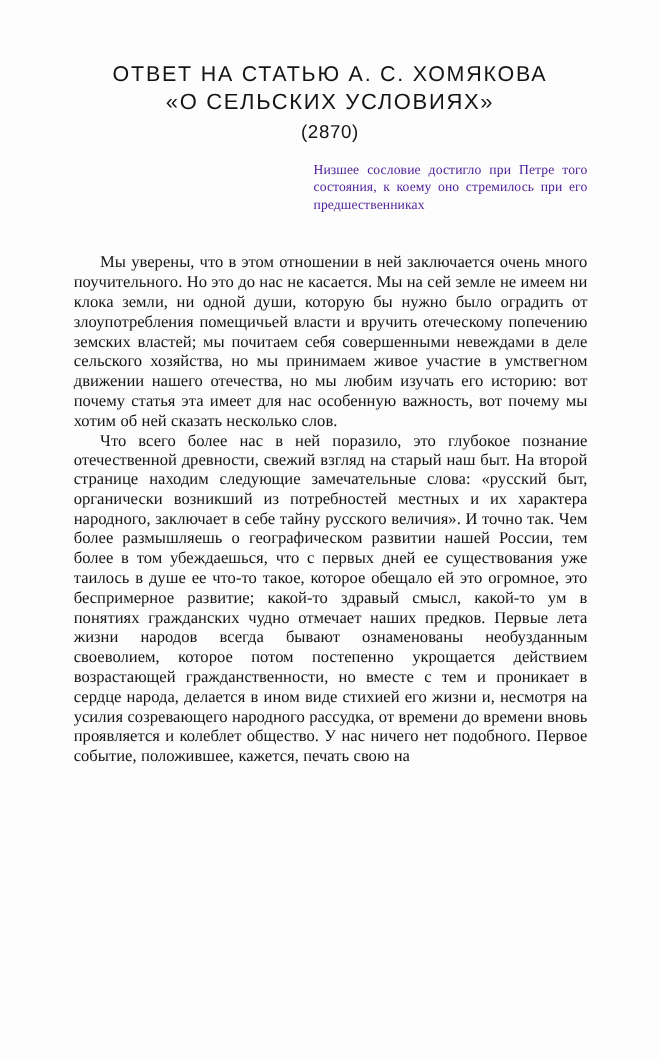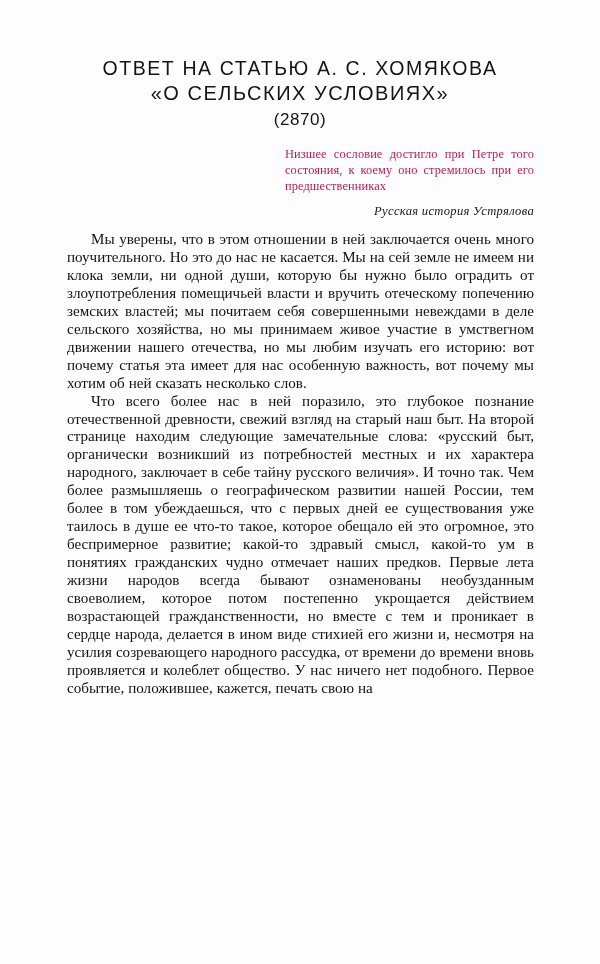--- a/index.html
+++ b/index.html
@@ -59,21 +59,21 @@
     left: 285px;
     top: 146px;
     width: 249px;
   }
   .epigraph-text {
     font-family: "Liberation Serif", "DejaVu Serif", serif;
     font-size: 12.4px;
     line-height: 16.2px;
     text-align: justify;
     text-align-last: justify;
-    color: #be185d;
+    color: #4c1d95;
     letter-spacing: 0.1px;
   }
   .epigraph-source {
     font-family: "Liberation Serif", "DejaVu Serif", serif;
     font-style: italic;
     font-size: 12.6px;
     line-height: 16px;
     text-align: right;
     margin-top: 8px;
     color: #18181a;
@@ -108,21 +108,20 @@
 <div class="page">
 
   <div class="title-block">
     <div class="title-line">ОТВЕТ НА СТАТЬЮ А. С. ХОМЯКОВА</div>
     <div class="title-line second">«О СЕЛЬСКИХ УСЛОВИЯХ»</div>
     <div class="title-year">(2870)</div>
   </div>
 
   <div class="epigraph">
     <div class="epigraph-text">Низшее сословие достигло при Петре того состояния, к коему оно стремилось при его предшественниках</div>
-    <div class="epigraph-source">Русская история Устрялова</div>
   </div>
 
   <div class="body-text">
     <p class="para">Мы уверены, что в этом отношении в ней заключается очень много поучительного. Но это до нас не касается. Мы на сей земле не имеем ни клока земли, ни одной души, которую бы нужно было оградить от злоупотребления помещичьей власти и вручить отеческому попечению земских властей; мы почитаем себя совершенными невеждами в деле сельского хозяйства, но мы принимаем живое участие в умствегном движении нашего отечества, но мы любим изучать его историю: вот почему статья эта имеет для нас особенную важность, вот почему мы хотим об ней сказать несколько слов.</p>
     <p class="para">Что всего более нас в ней поразило, это глубокое познание отечественной древности, свежий взгляд на старый наш быт. На второй странице находим следующие замечательные слова: «русский быт, органически возникший из потребностей местных и их характера народного, заключает в себе тайну русского величия». И точно так. Чем более размышляешь о географическом развитии нашей России, тем более в том убеждаешься, что с первых дней ее существования уже таилось в душе ее что-то такое, которое обещало ей это огромное, это беспримерное развитие; какой-то здравый смысл, какой-то ум в понятиях гражданских чудно отмечает наших предков. Первые лета жизни народов всегда бывают ознаменованы необузданным своеволием, которое потом постепенно укрощается действием возрастающей гражданственности, но вместе с тем и проникает в сердце народа, делается в ином виде стихией его жизни и, несмотря на усилия созревающего народного рассудка, от времени до времени вновь проявляется и колеблет общество. У нас ничего нет подобного. Первое событие, положившее, кажется, печать свою на</p>
   </div>
 
 </div>
 
 </body></html>

